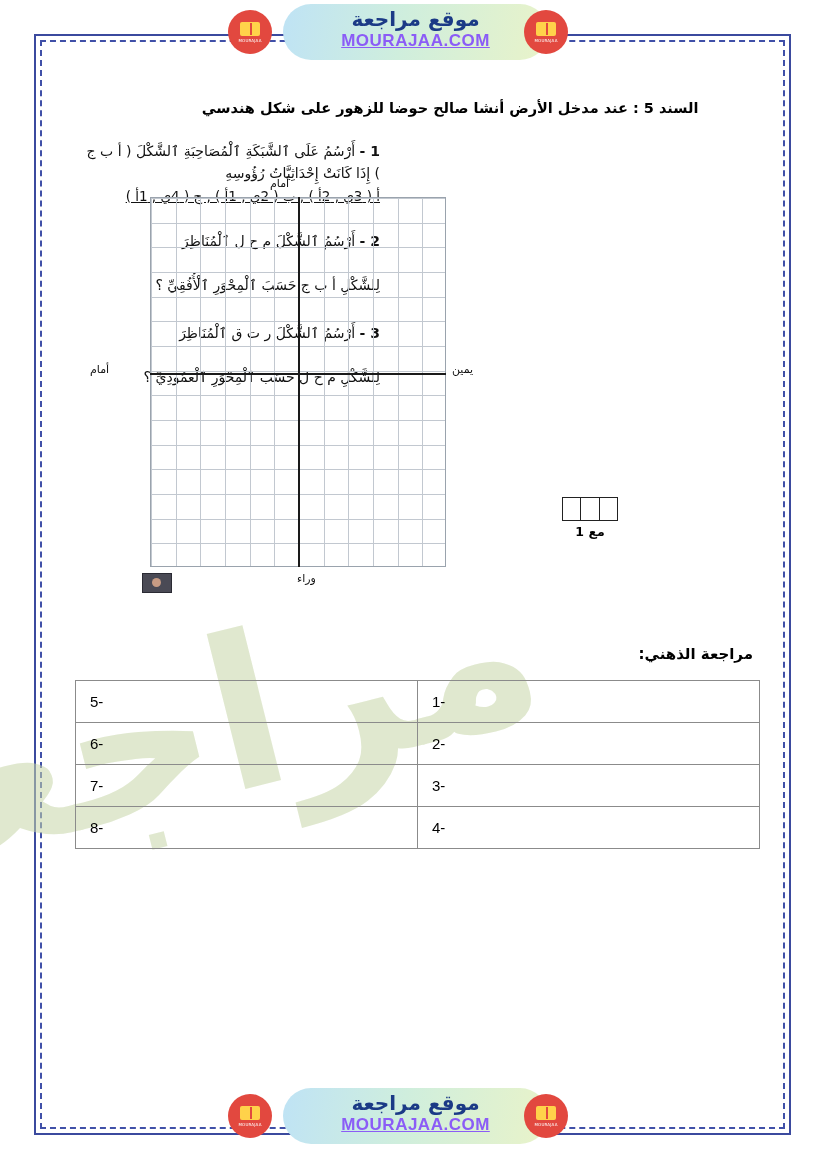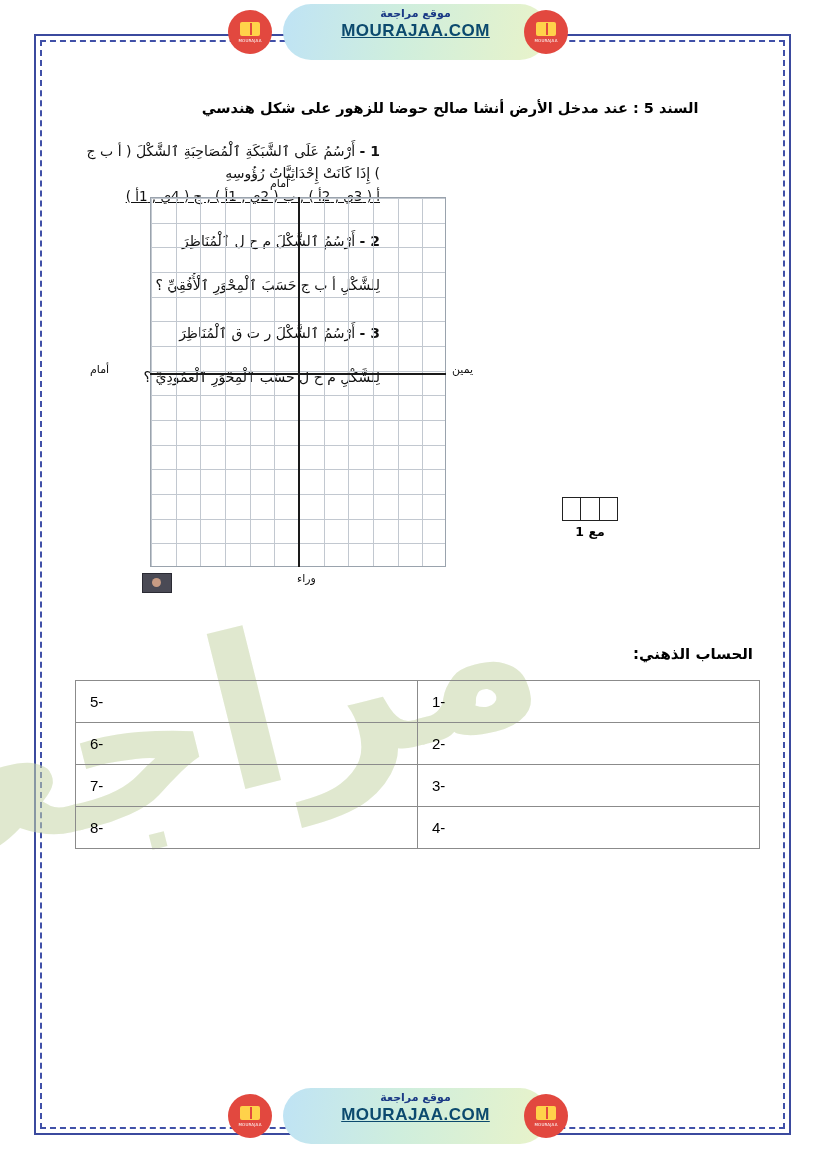--- a/index.html
+++ b/index.html
@@ -68,30 +68,30 @@
   .brand-text {
     position: absolute;
     left: 55px;
     top: 6px;
     width: 265px;
     text-align: center;
     line-height: 1.15;
   }
   .brand-text .l1 {
     display: block;
-    font-size: 11px;
+    font-size: 20px;
     font-weight: bold;
     color: #1b3a86;
     letter-spacing: 1px;
   }
   .brand-text .l2 {
     display: block;
     font-size: 17px;
     font-weight: bold;
-    color: #0c4a6e;
+    color: #8b5cf6;
     text-decoration: underline;
     letter-spacing: 0.5px;
     font-family: "Liberation Sans", sans-serif;
   }
   .brand-logo {
     position: absolute;
     width: 44px;
     height: 44px;
     border-radius: 50%;
     background: #e2483f;
@@ -367,21 +367,21 @@
   <div class="grid"></div>
   <div class="axis-v"></div>
   <div class="axis-h"></div>
   <div class="lbl lbl-front">أمام</div>
   <div class="lbl lbl-back">وراء</div>
   <div class="lbl lbl-north">أمام</div>
   <div class="lbl lbl-right">يمين</div>
   <div class="thumb"></div>
 </div>
 
-<div class="calc-title">الحساب الذهني:</div>
+<div class="calc-title">مراجعة الذهني:</div>
 <table class="calc-table">
   <tbody>
     <tr>
       <td>-1</td>
       <td>-5</td>
     </tr>
     <tr>
       <td>-2</td>
       <td>-6</td>
     </tr>

